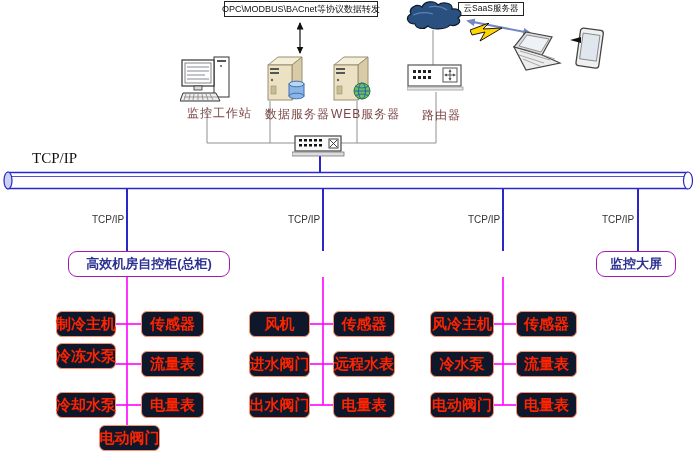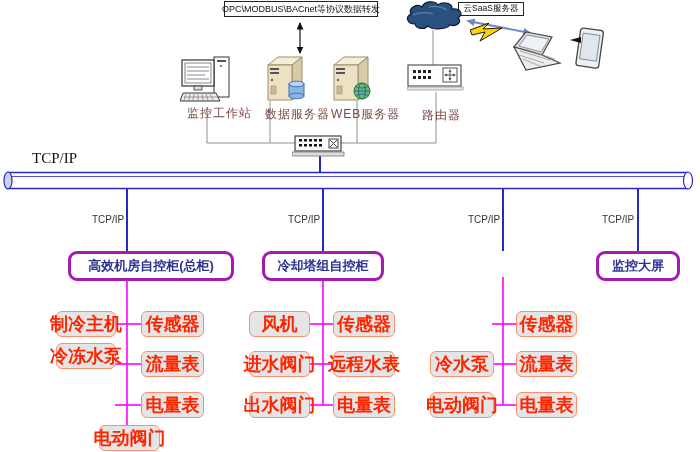--- a/index.html
+++ b/index.html
@@ -4,25 +4,25 @@
 <style>
   html,body{margin:0;padding:0;background:#fff;}
   .canvas{position:relative;width:700px;height:452px;background:#fff;overflow:hidden;
           font-family:"Liberation Sans",sans-serif;}
   .abs{position:absolute;}
   .lblbox{position:absolute;border:1px solid #222;background:#fff;color:#111;
           display:flex;align-items:center;justify-content:center;white-space:nowrap;}
   .devlabel{position:absolute;font-size:12px;color:#7c4545;white-space:nowrap;letter-spacing:1px;}
   .busname{position:absolute;font-family:"Liberation Serif",serif;font-size:15px;color:#111;}
   .tcpsmall{position:absolute;font-size:10px;color:#333;white-space:nowrap;}
-  .cab{position:absolute;height:24px;border:3px solid #a21caf;border-radius:9px;background:#fff;
+  .cab{position:absolute;height:24px;border:1px solid #a21caf;border-radius:9px;background:#fff;
        color:#2d3192;font-size:13px;font-weight:bold;display:flex;align-items:center;
        justify-content:center;white-space:nowrap;}
-  .leaf{position:absolute;height:24px;border:1px solid #ff8e6e;border-radius:6px;background:#e5e5e5;
-        color:#ff2400;font-size:18px;font-weight:bold;display:flex;align-items:center;
+  .leaf{position:absolute;height:24px;border:1px solid #ff8e6e;border-radius:6px;background:#0f172a;
+        color:#ff2400;font-size:15px;font-weight:bold;display:flex;align-items:center;
         justify-content:center;white-space:nowrap;}
 </style>
 </head>
 <body>
 
 <div class="canvas">
 
   <svg class="abs" style="left:0;top:0" width="700" height="452">
     <defs>
       <marker id="arrBlack" markerWidth="9" markerHeight="8" refX="6.5" refY="3.5" orient="auto-start-reverse" markerUnits="userSpaceOnUse">
@@ -224,36 +224,37 @@
   <div class="devlabel" style="left:422px;top:107px">路由器</div>
 
   <div class="busname" style="left:32px;top:150px">TCP/IP</div>
 
   <div class="tcpsmall" style="left:92px;top:214px">TCP/IP</div>
   <div class="tcpsmall" style="left:288px;top:214px">TCP/IP</div>
   <div class="tcpsmall" style="left:468px;top:214px">TCP/IP</div>
   <div class="tcpsmall" style="left:602px;top:214px">TCP/IP</div>
 
   <div class="cab" style="left:68px;top:251px;width:160px">高效机房自控柜(总柜)</div>
-  <div class="cab" style="left:262px;top:251px;width:116px">冷却塔组自控柜</div>
   <div class="cab" style="left:596px;top:251px;width:78px">监控大屏</div>
 
   <div class="leaf" style="left:56px;top:311px;width:58px">制冷主机</div>
   <div class="leaf" style="left:56px;top:343px;width:58px">冷冻水泵</div>
+  <div class="leaf" style="left:56px;top:392px;width:58px">冷却水泵</div>
   <div class="leaf" style="left:141px;top:311px;width:61px">传感器</div>
   <div class="leaf" style="left:141px;top:351px;width:61px">流量表</div>
   <div class="leaf" style="left:141px;top:392px;width:61px">电量表</div>
   <div class="leaf" style="left:99px;top:425px;width:59px">电动阀门</div>
 
   <div class="leaf" style="left:249px;top:311px;width:59px">风机</div>
   <div class="leaf" style="left:249px;top:392px;width:59px">出水阀门</div>
   <div class="leaf" style="left:249px;top:351px;width:59px">进水阀门</div>
   <div class="leaf" style="left:333px;top:311px;width:60px">传感器</div>
   <div class="leaf" style="left:333px;top:351px;width:60px">远程水表</div>
   <div class="leaf" style="left:333px;top:392px;width:60px">电量表</div>
 
+  <div class="leaf" style="left:430px;top:311px;width:62px">风冷主机</div>
   <div class="leaf" style="left:430px;top:351px;width:62px">冷水泵</div>
   <div class="leaf" style="left:430px;top:392px;width:62px">电动阀门</div>
   <div class="leaf" style="left:516px;top:311px;width:59px">传感器</div>
   <div class="leaf" style="left:516px;top:351px;width:59px">流量表</div>
   <div class="leaf" style="left:516px;top:392px;width:59px">电量表</div>
 
 </div>
 
 </body></html>

